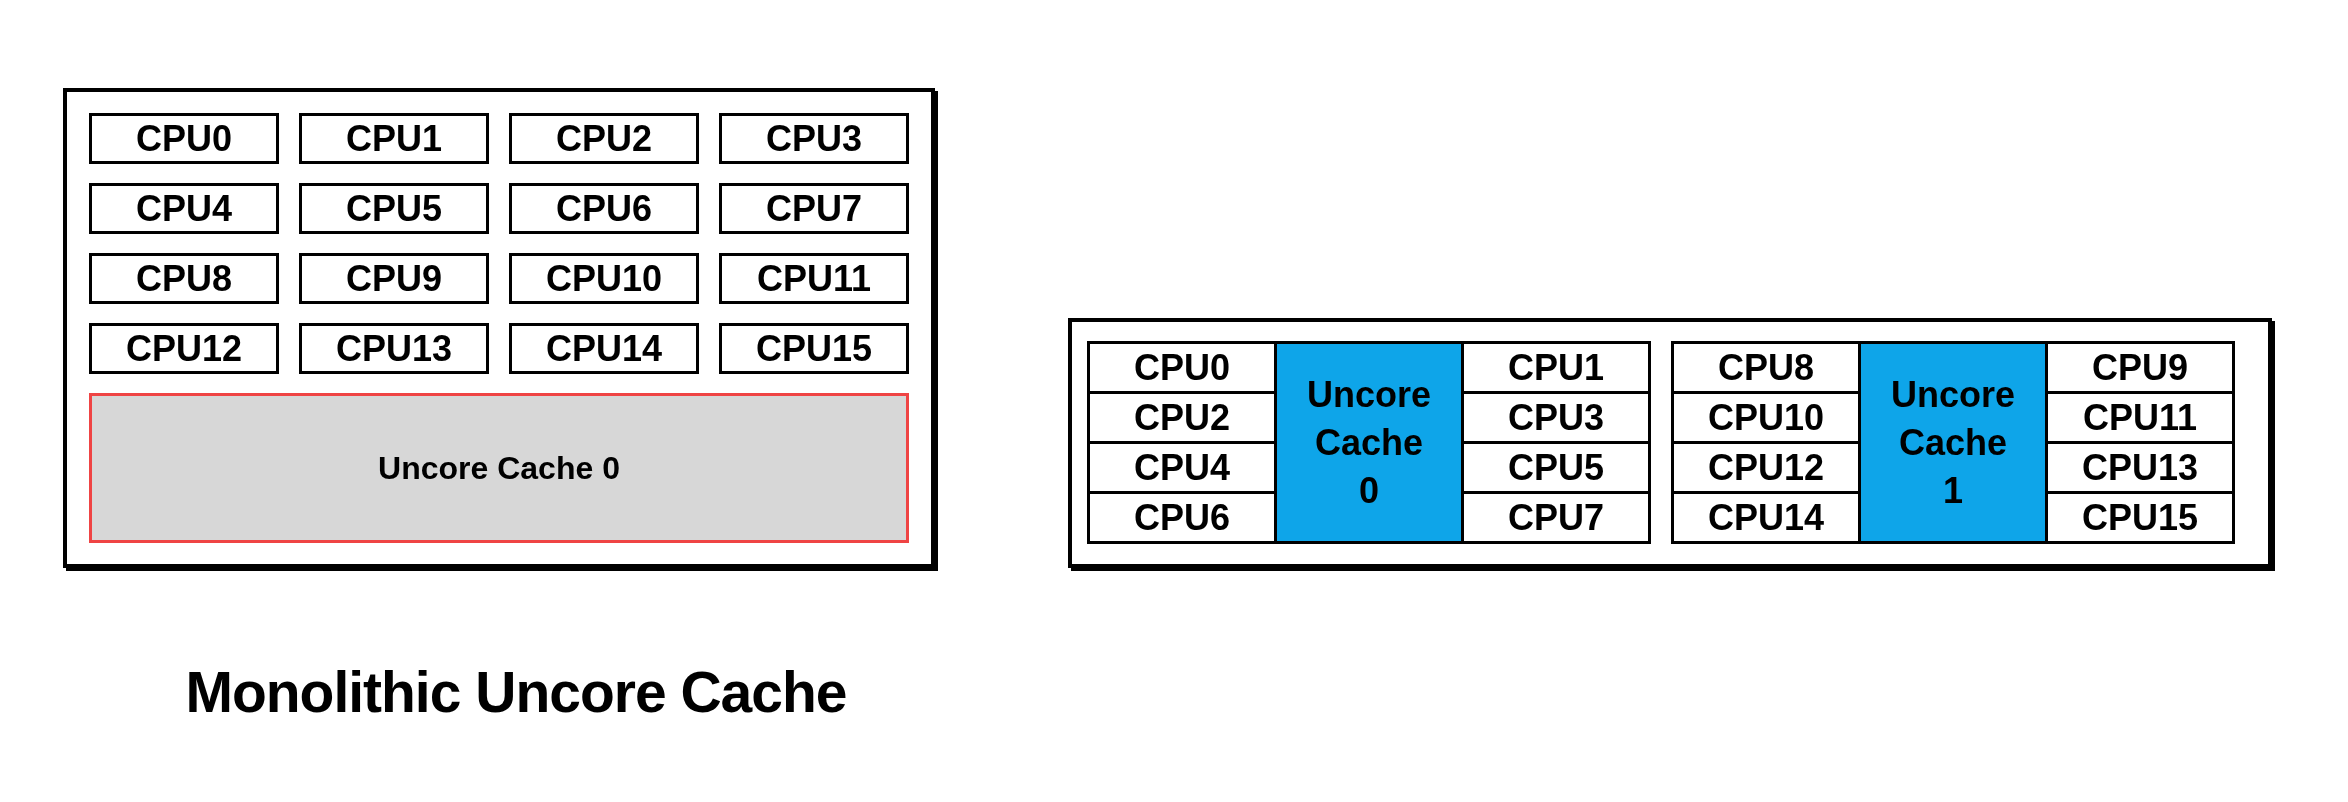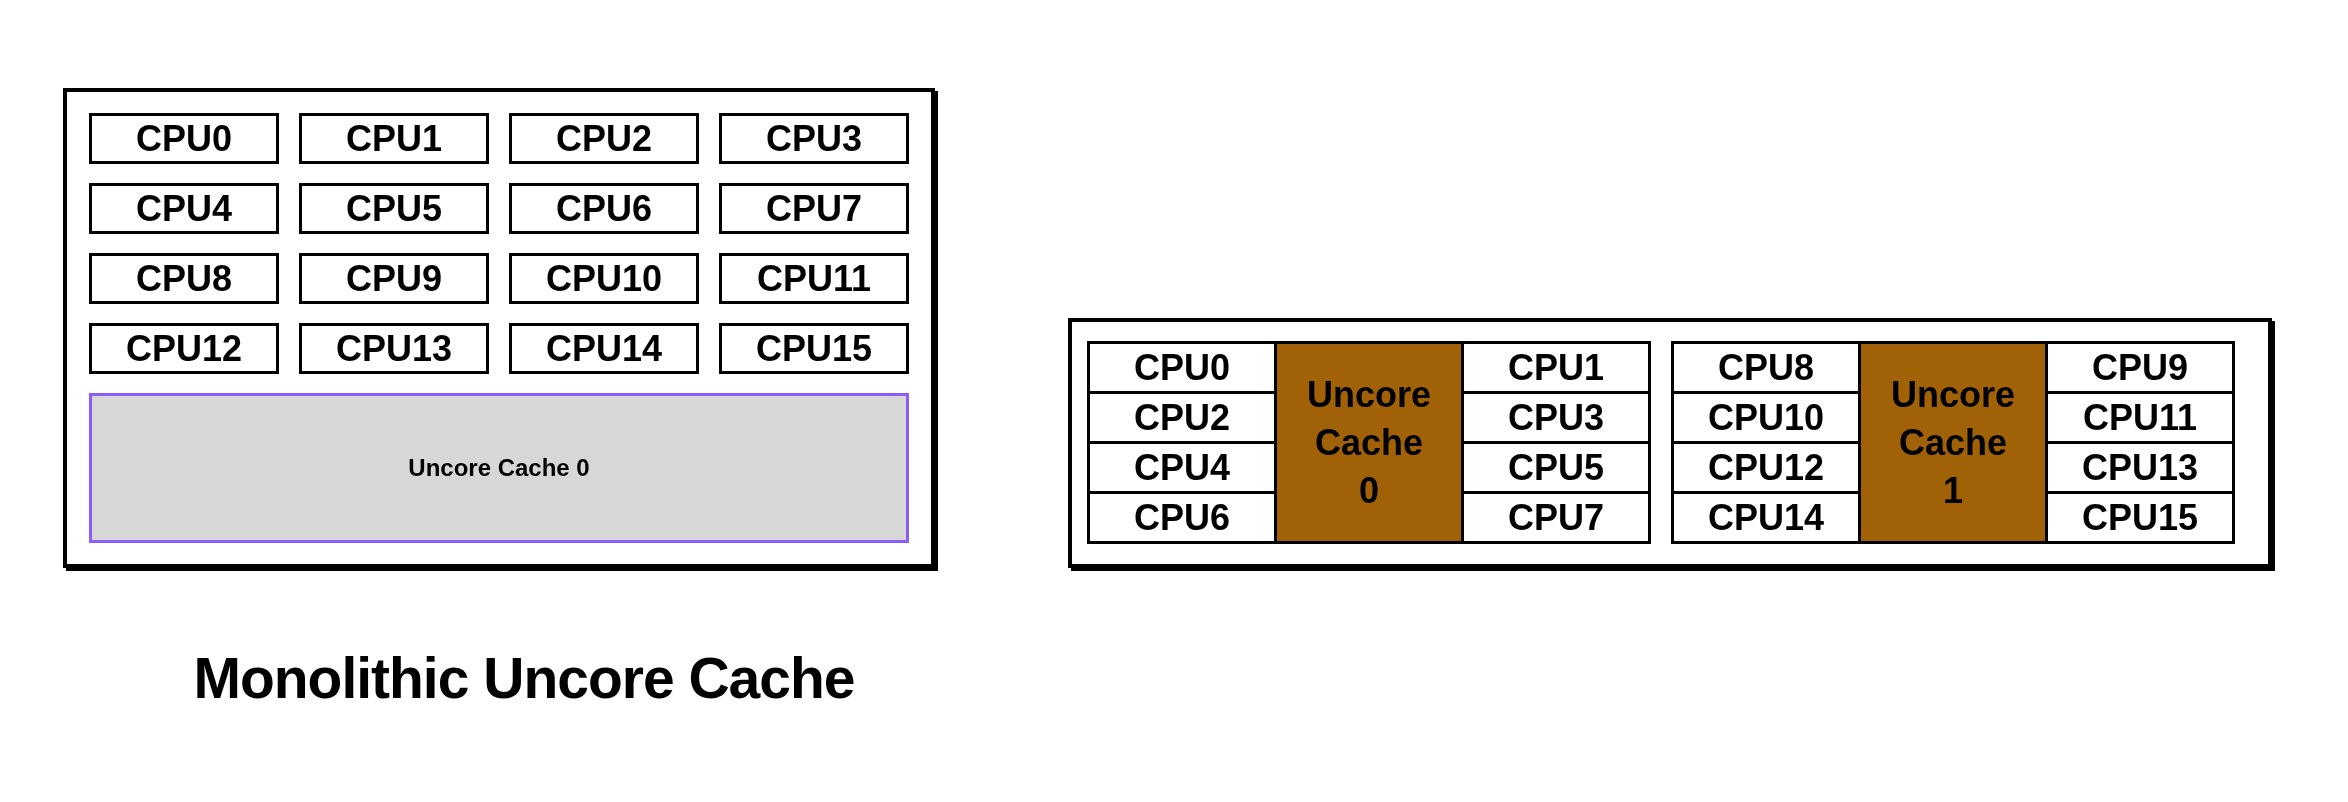--- a/index.html
+++ b/index.html
@@ -59,29 +59,29 @@
     align-items: center;
     justify-content: center;
     font-size: 36px;
     font-weight: bold;
     white-space: nowrap;
   }
   .mono-cache {
     box-sizing: border-box;
     margin-top: 19px;
     height: 150px;
-    border: 3px solid #8b5cf6;
+    border: 3px solid #ef4444;
     background: #d7d7d7;
     display: flex;
     align-items: center;
     justify-content: center;
-    font-size: 24px;
-    font-weight: bold;
-  }
-  .caption-mono { left: 88px; width: 872px; }
+    font-size: 32px;
+    font-weight: bold;
+  }
+  .caption-mono { left: 80px; width: 872px; margin-top: 14px; }
 
   
   .split-box {
     left: 1068px;
     top: 318px;
     width: 1204px;
     height: 250px;
     padding: 19px 15px;
     display: flex;
     align-items: flex-start;
@@ -98,21 +98,21 @@
     padding: 0;
     border: 3px solid #000000;
     background: #ffffff;
     text-align: center;
     vertical-align: middle;
     font-size: 36px;
     font-weight: bold;
     white-space: nowrap;
   }
   table.cluster td.cache-cell {
-    background: #a16207;
+    background: #0ea5e9;
   }
   .cache-line {
     display: block;
     line-height: 48px;
   }
   .caption-split { left: 1098px; width: 1204px; }
 </style>
 </head>
 <body>
 

